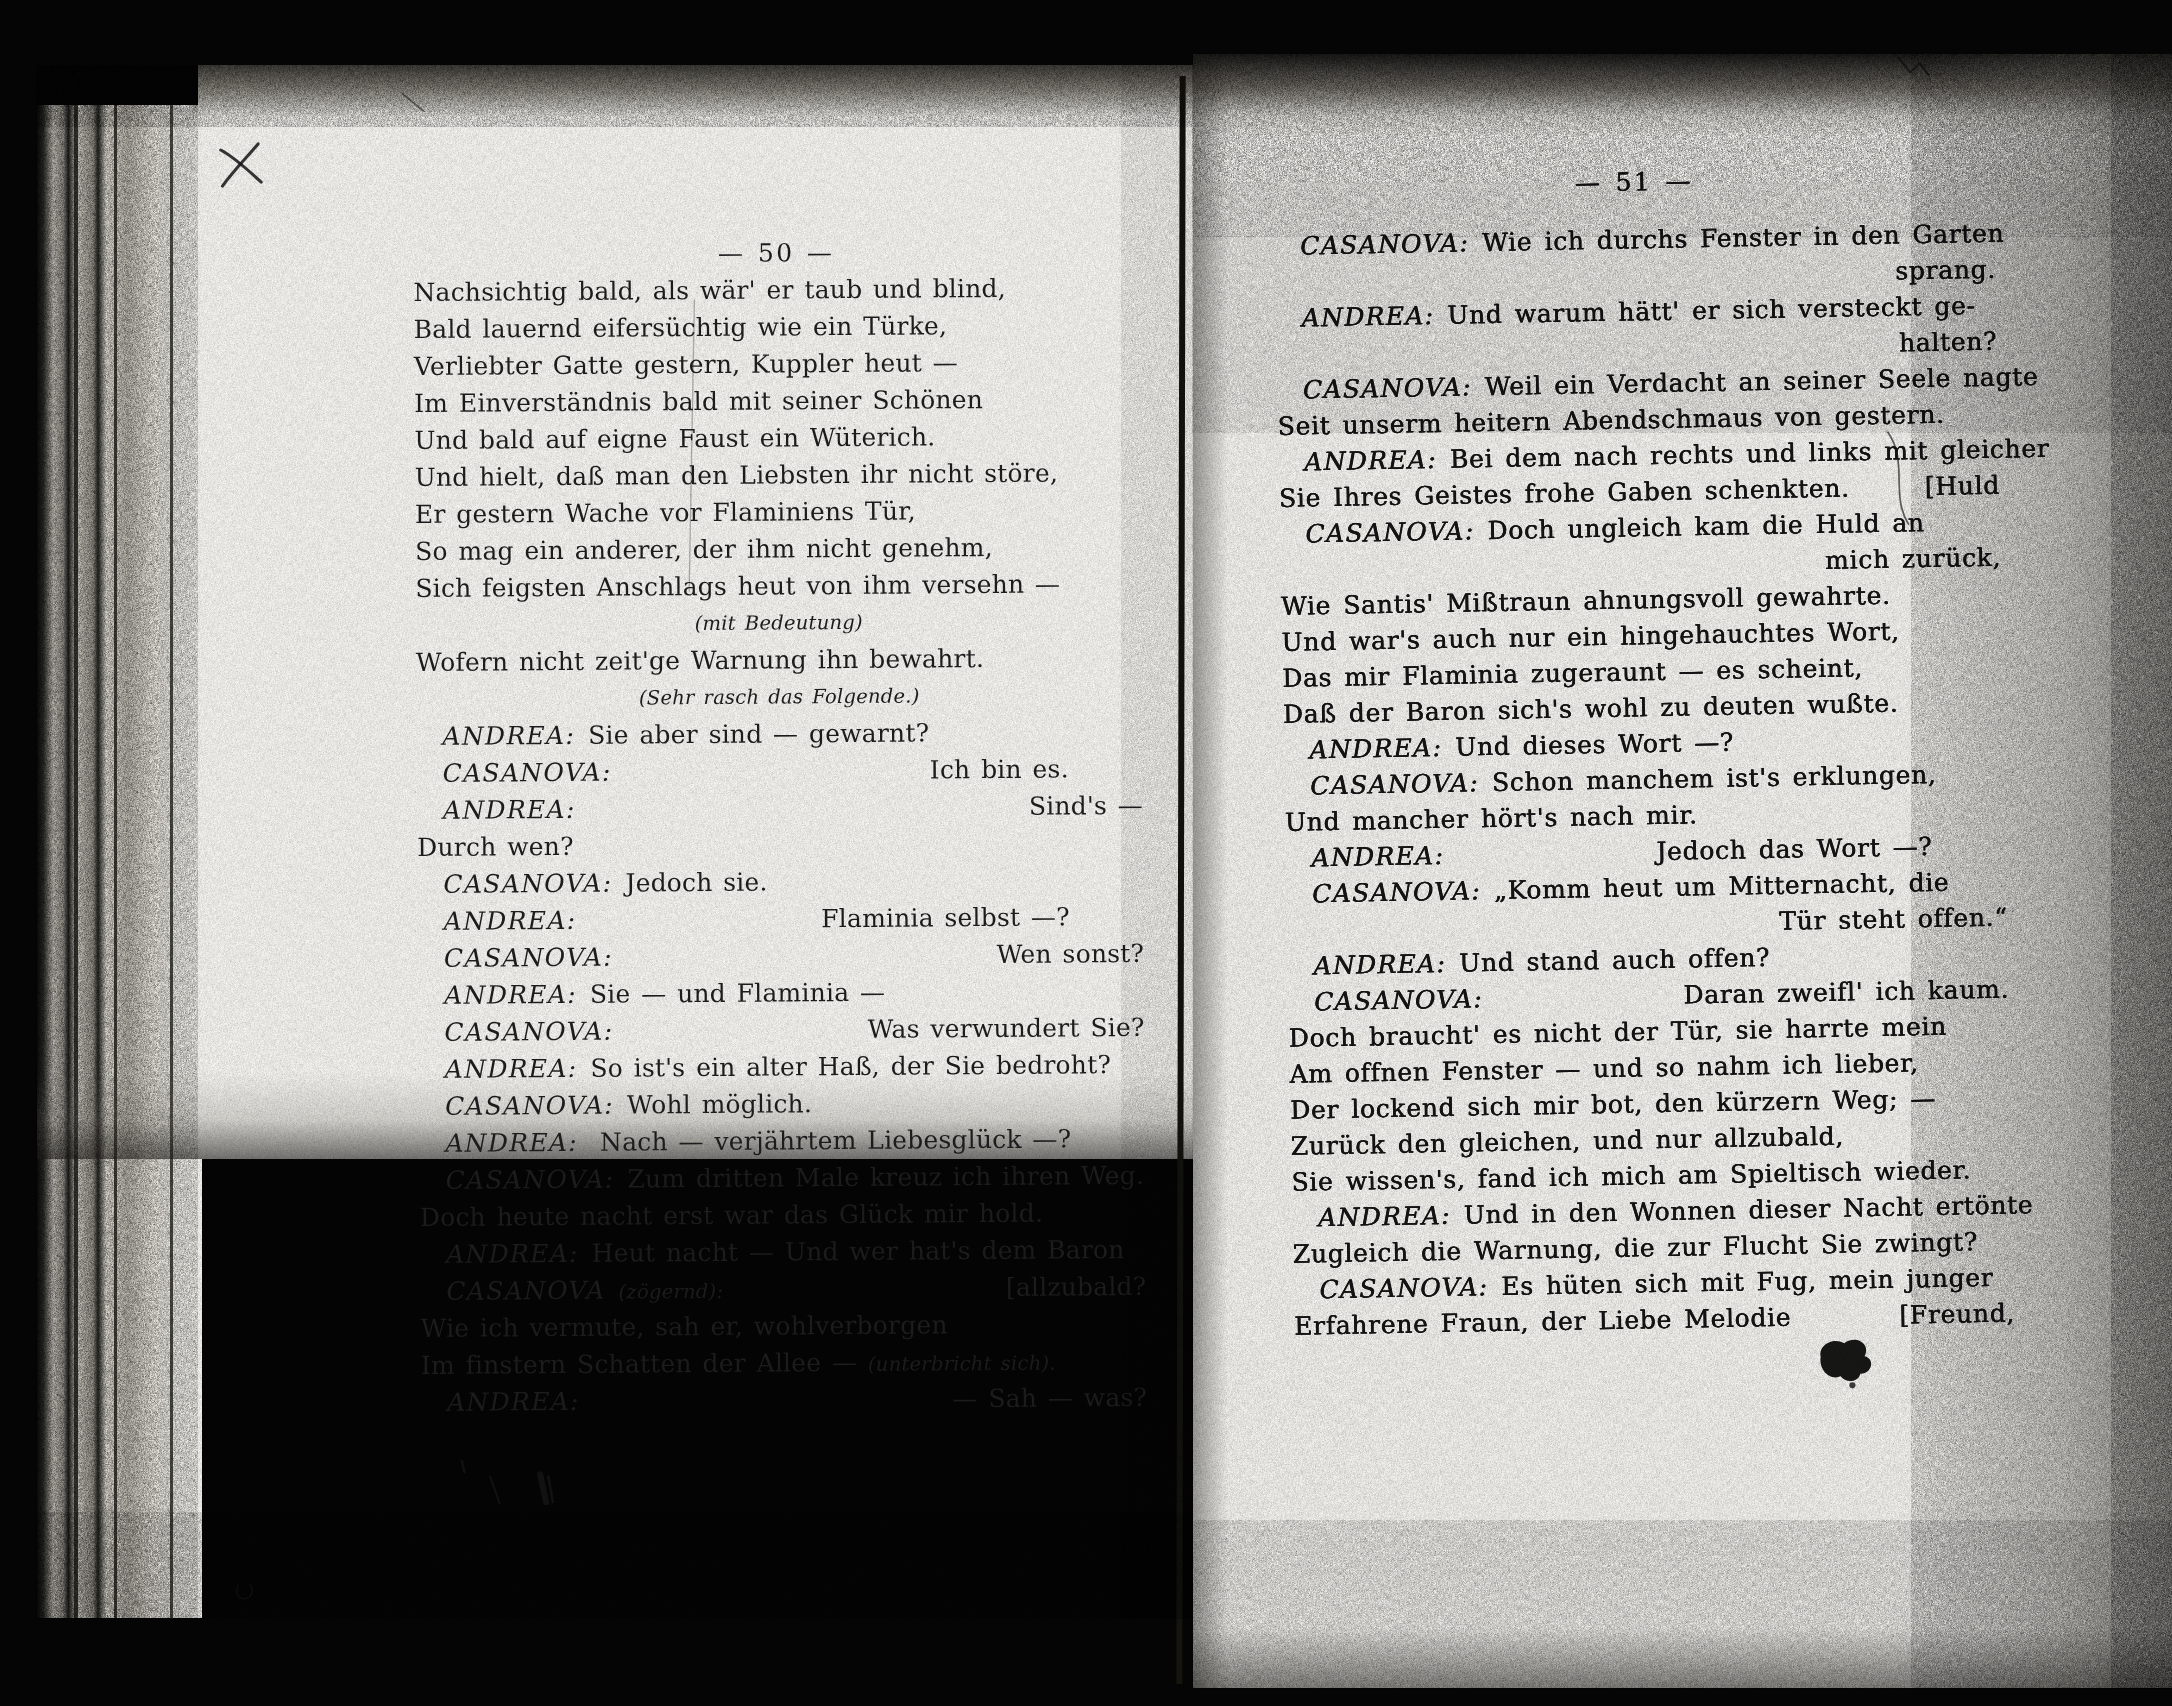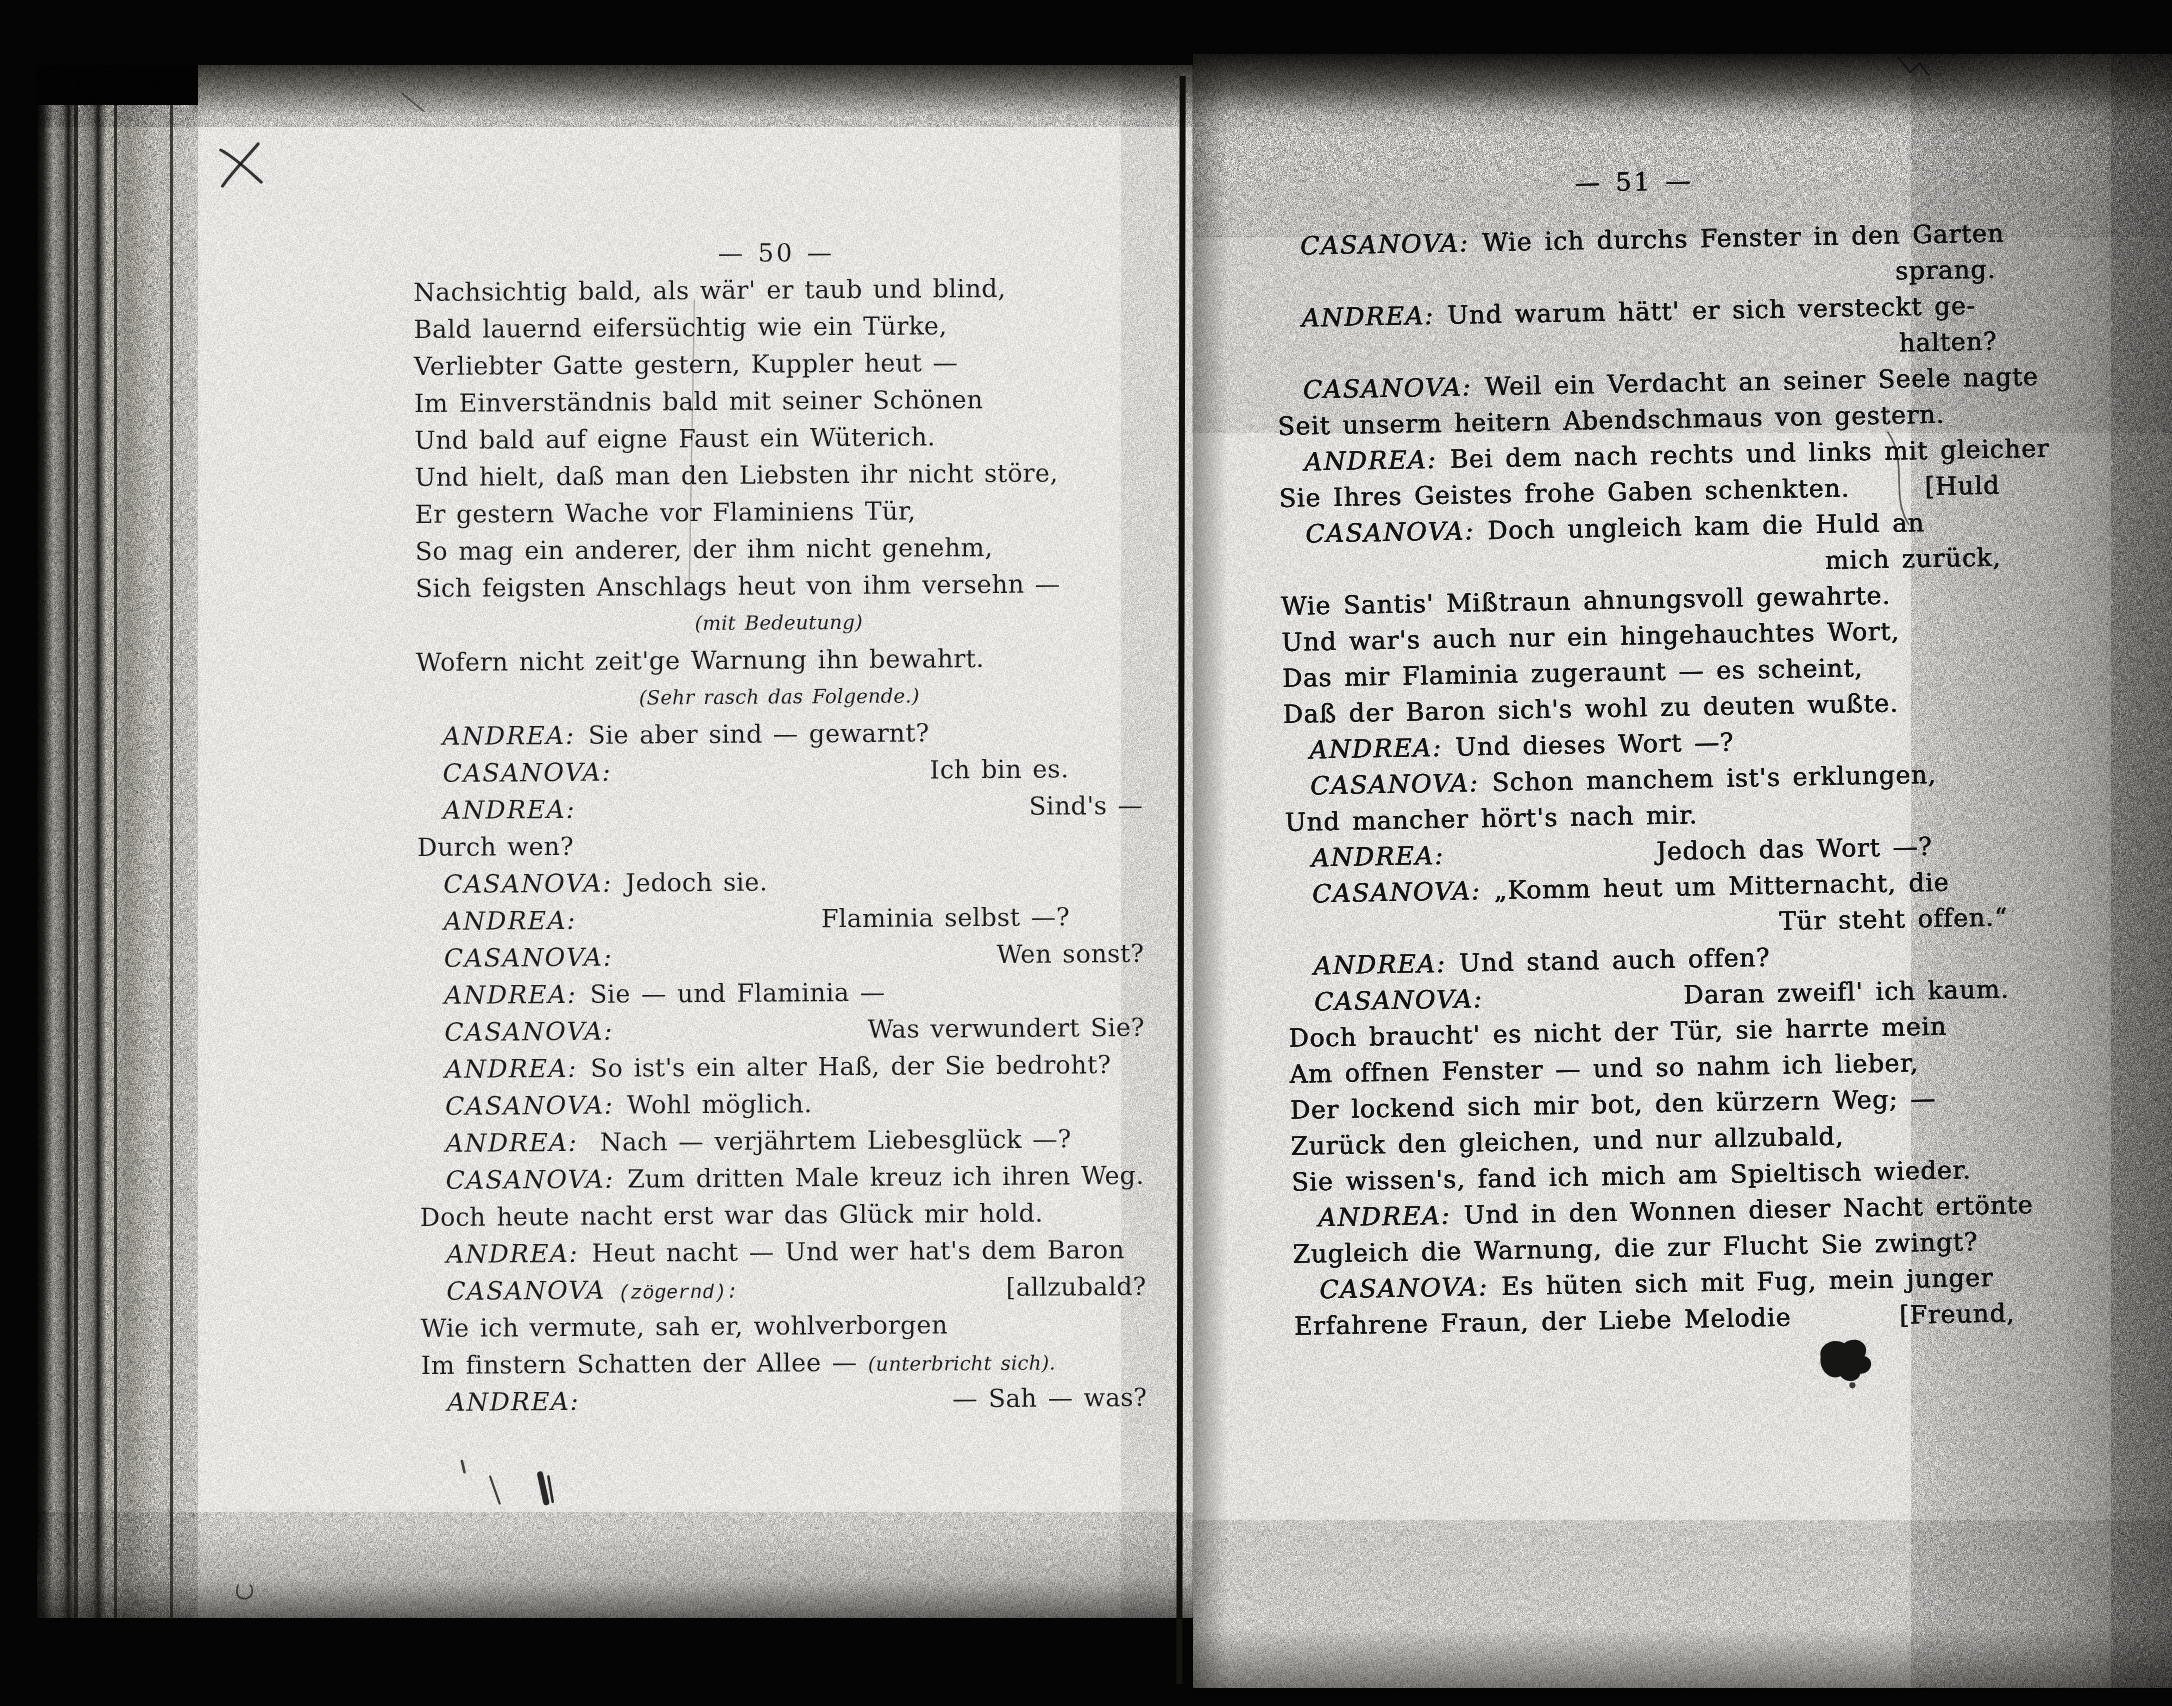--- a/index.html
+++ b/index.html
@@ -1,19 +1,19 @@
 <!DOCTYPE html>
 <html style="font-size:7px"><head>
 <meta charset="utf-8">
 <style>
   html,body{margin:0;padding:0;background:#050505;}
   #canvas{position:relative;width:2270px;height:1707px;background:#050505;overflow:hidden;
           font-family:"DejaVu Serif","Liberation Serif",serif;color:#1d1d1d;}
   .page{position:absolute;}
-  .left-page{left:37px;top:65px;width:1156px;height:1553px;background:#f3f2ee;}
+  .left-page{left:37px;top:65px;width:1156px;height:1094px;background:#f3f2ee;}
   .right-page{left:1193px;top:54px;width:1036px;height:1634px;background:#f1f0ec;}
   
   .edge-stack{position:absolute;left:0;top:26px;width:165px;height:1527px;
     background:linear-gradient(90deg,#0c0c0c 0%,#2a2a28 4%,#b9b6ae 10%,#88857e 16%,#1d1d1b 19%,
       #c9c6bd 24%,#8f8c85 34%,#23231f 37%,#d6d3ca 42%,#b5b2a9 55%,#e7e4dc 72%,#f3f2ee 100%);}
   .el{position:absolute;background:#26251f;}
   .el1{left:37px;top:37px;width:3.9px;height:1516px;opacity:.9;}
   .el2{left:77px;top:24px;width:2.6px;height:1529px;opacity:.85;}
   .el3{left:133px;top:6.5px;width:3px;height:1547px;opacity:.8;}
   .corner-notch{position:absolute;left:0;top:0;width:161px;height:40px;background:#060606;}
@@ -38,21 +38,21 @@
   .right-col{left:80px;top:117px;width:721px;letter-spacing:0.7px;word-spacing:3.5px;
     transform:rotate(-1.05deg);transform-origin:left top;color:#151515;
     text-shadow:0.3px 0 0 #1a1a1a,-0.2px 0 0 #1a1a1a;}
   .line{display:flex;align-items:baseline;white-space:pre;position:relative;}
   .left-col .line{height:37px;line-height:37px;}
   .right-col .line{height:36px;line-height:36px;}
   .head{justify-content:center;letter-spacing:2.2px;}
   .right-col .head{margin-bottom:22px;}
   .ind{padding-left:26px;}
   .sp{font-style:italic;letter-spacing:1.3px;margin-right:13px;}
-  .note{font-style:italic;font-size:19.6px;margin-right:28px;font-family:Liberation Mono, monospace;}
+  .note{font-style:italic;font-size:19.6px;margin-right:28px;}
   .tail{font-style:italic;font-size:19.6px;}
   .mid{margin-left:auto;margin-right:74px;}
   .rt{margin-left:auto;}
   .cnote{justify-content:center;font-style:italic;font-size:19.6px;}
   svg.overlay{position:absolute;left:0;top:0;pointer-events:none;}
 </style>
 </head>
 <body>
 
 <div id="canvas">

